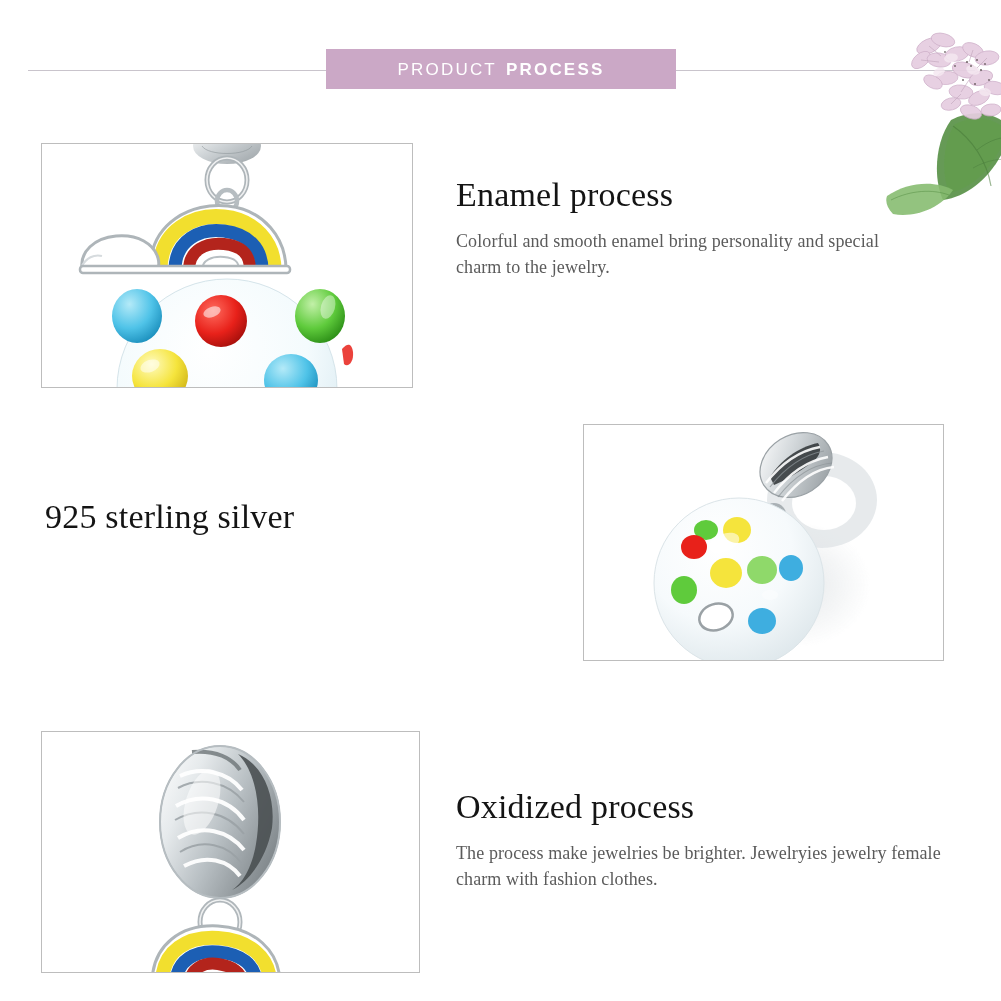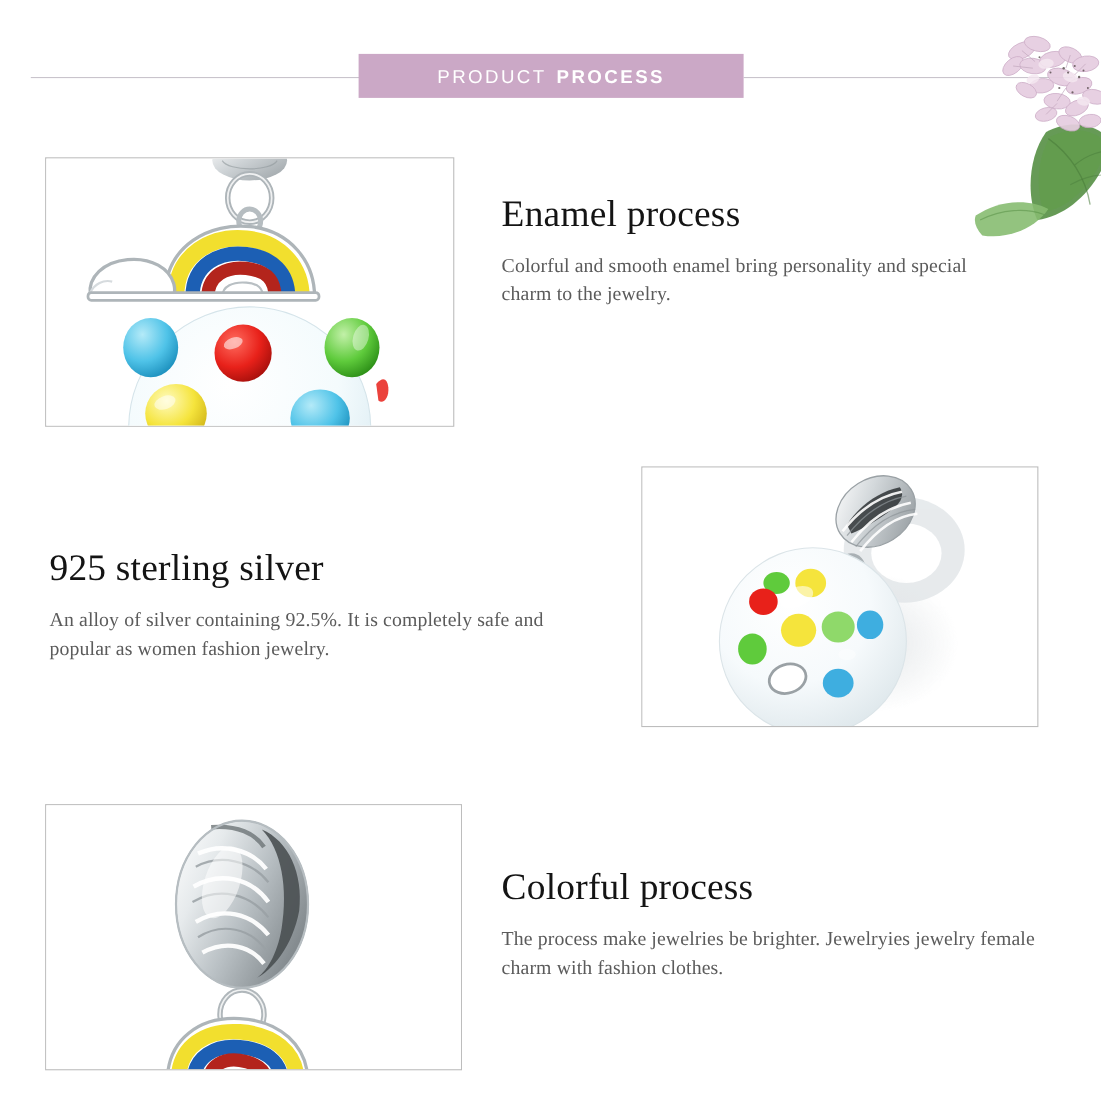--- a/index.html
+++ b/index.html
@@ -320,21 +320,20 @@
     </svg>
   </div>
 
   <div class="block" id="block-enamel">
     <h2>Enamel process</h2>
     <p>Colorful and smooth enamel bring personality and special charm to the jewelry.</p>
   </div>
 
   <div class="block" id="block-silver">
     <h2>925 sterling silver</h2>
-    <p>An alloy of silver containing 92.5%. It is completely safe and popular as women fashion jewelry.</p>
   </div>
 
   <div class="block" id="block-oxidized">
-    <h2>Colorful process</h2>
+    <h2>Oxidized process</h2>
     <p>The process make jewelries be brighter. Jewelryies jewelry female charm with fashion clothes.</p>
   </div>
 
 </div>
 
 </body></html>

